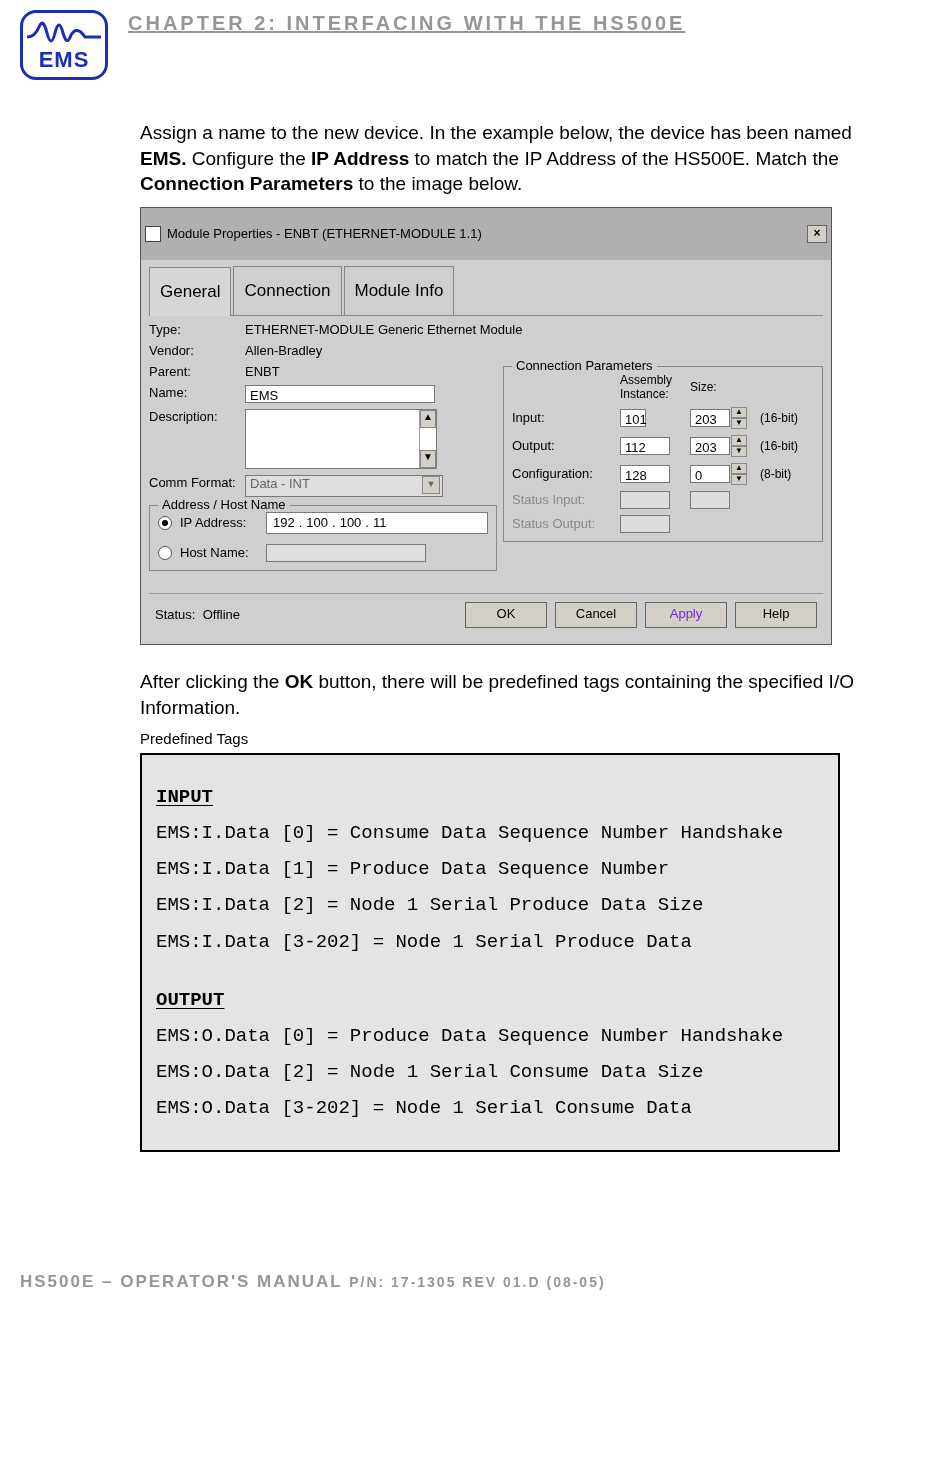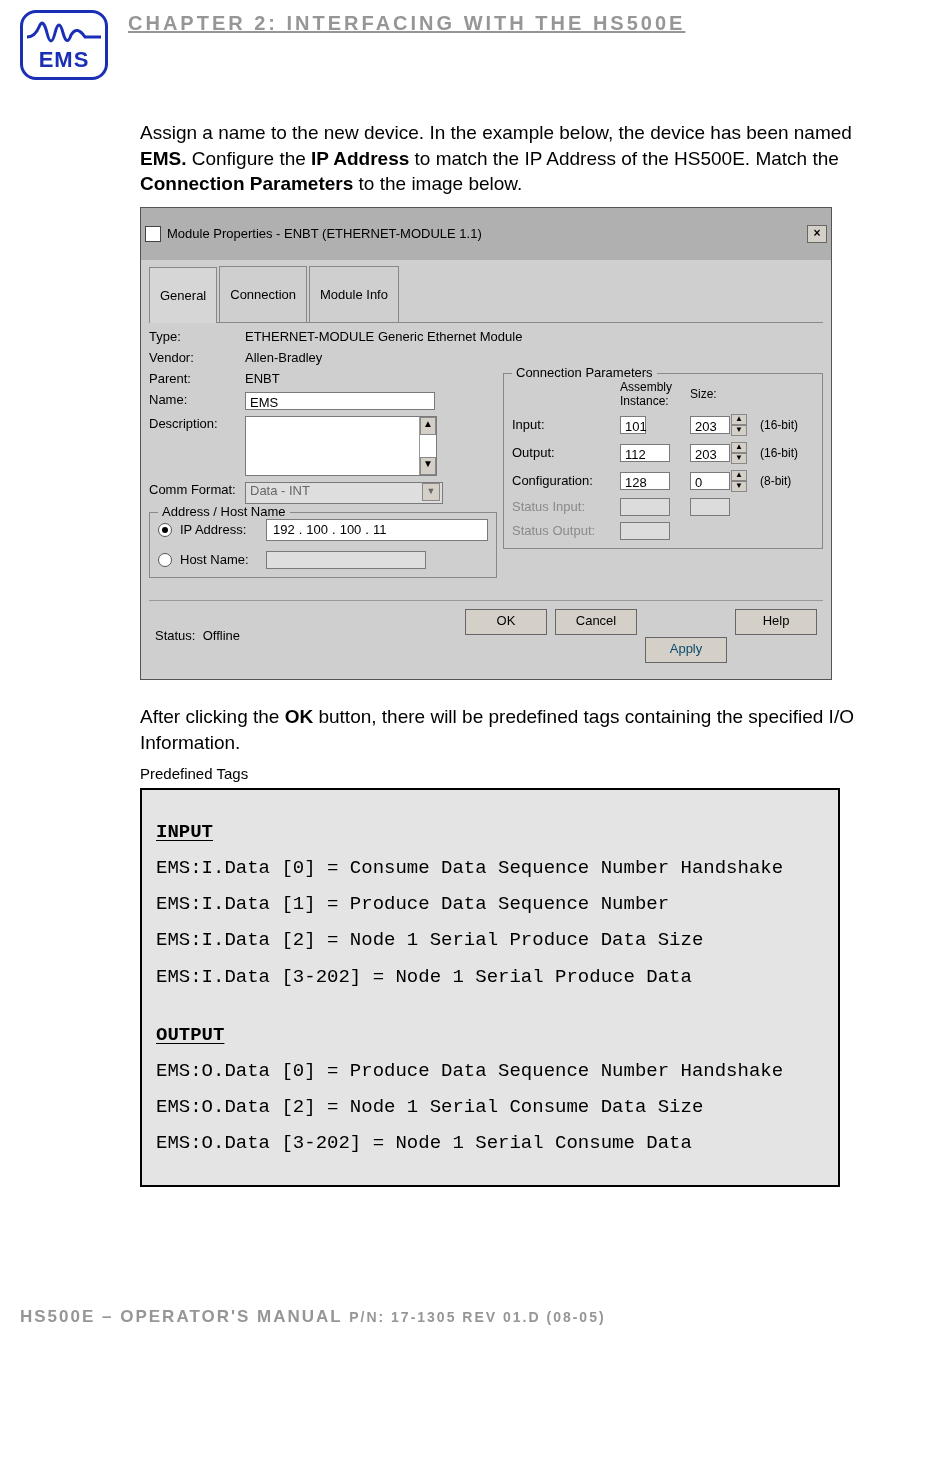--- a/index.html
+++ b/index.html
@@ -84,21 +84,21 @@
     display:inline-block;
   }
   .dlg-close {
     width:18px;height:16px;background:#d4d0c8;border:1px solid #666;
     text-align:center;line-height:14px;font-weight:bold;font-size:12px;
   }
   .dlg-body { padding:6px 8px 8px 8px; background:#cfcfcf;}
   .tabs { display:flex; border-bottom:1px solid #888; margin-bottom:6px;}
   .tab {
     background:#cfcfcf;border:1px solid #888;border-bottom:none;
-    padding:20px 10px;margin-right:2px;font-size:13px;
+    padding:14px 10px;margin-right:2px;font-size:17px;
   }
   .tab.active { background:#d6d6d6; position:relative; top:1px;}
   .form-grid {
     display:grid;
     grid-template-columns: 90px 1fr 320px;
     column-gap:6px;
     row-gap:6px;
     align-items:start;
   }
   .lbl { font-size:13px; }
@@ -136,21 +136,21 @@
   .disabled-lbl{color:#8a8a8a;}
   .host-grid{display:grid;grid-template-columns:16px 80px 1fr;row-gap:10px;column-gap:6px;align-items:center;}
   .radio{width:12px;height:12px;border:1px solid #555;border-radius:50%;display:inline-flex;align-items:center;justify-content:center;background:#fff;}
   .radio.on::after{content:"";width:6px;height:6px;background:#000;border-radius:50%;}
   .ip-box{display:flex;align-items:center;background:#fff;border:1px solid #7a7a7a;height:20px;padding:0 6px;gap:4px;}
   .ip-box span{font-size:13px;}
   .dlg-footer{display:flex;align-items:center;justify-content:space-between;padding:8px 6px;border-top:1px solid #999;margin-top:10px;}
   .dlg-footer-left{font-size:13px;}
   .dlg-btns{display:flex;gap:8px;}
   .dlg-btn{width:80px;height:24px;background:#d4d0c8;border:1px solid #666;font-size:13px;text-align:center;line-height:22px;}
-  .dlg-btn.disabled{color:#0c4a6e;margin-top:28px;}
+  .dlg-btn.disabled{color:#6d28d9;}
 
   .subhead { font-weight:normal; font-size:15px; margin:6px 0 6px 0;}
   .codebox {
     border:2px solid #000;
     background:#e4e4e4;
     padding:24px 14px;
     font-family: "Courier New", monospace;
     font-size:19px;
     line-height:1.9;
     width: 700px;

